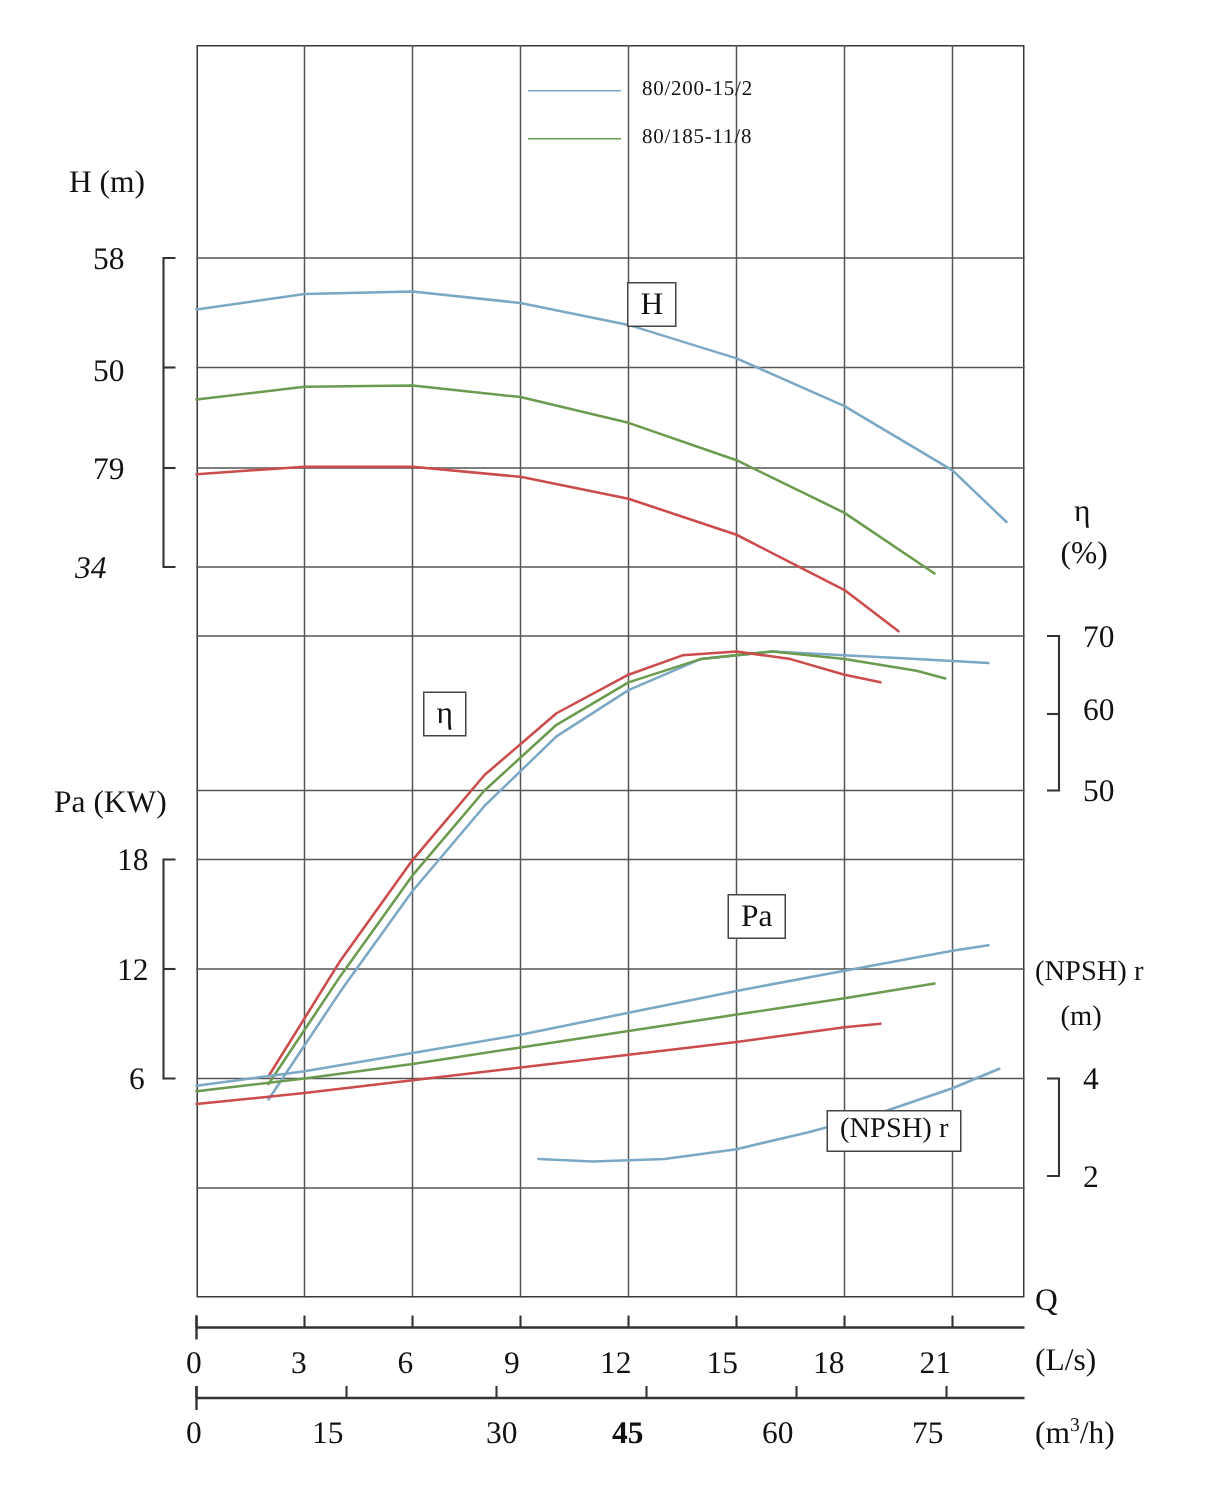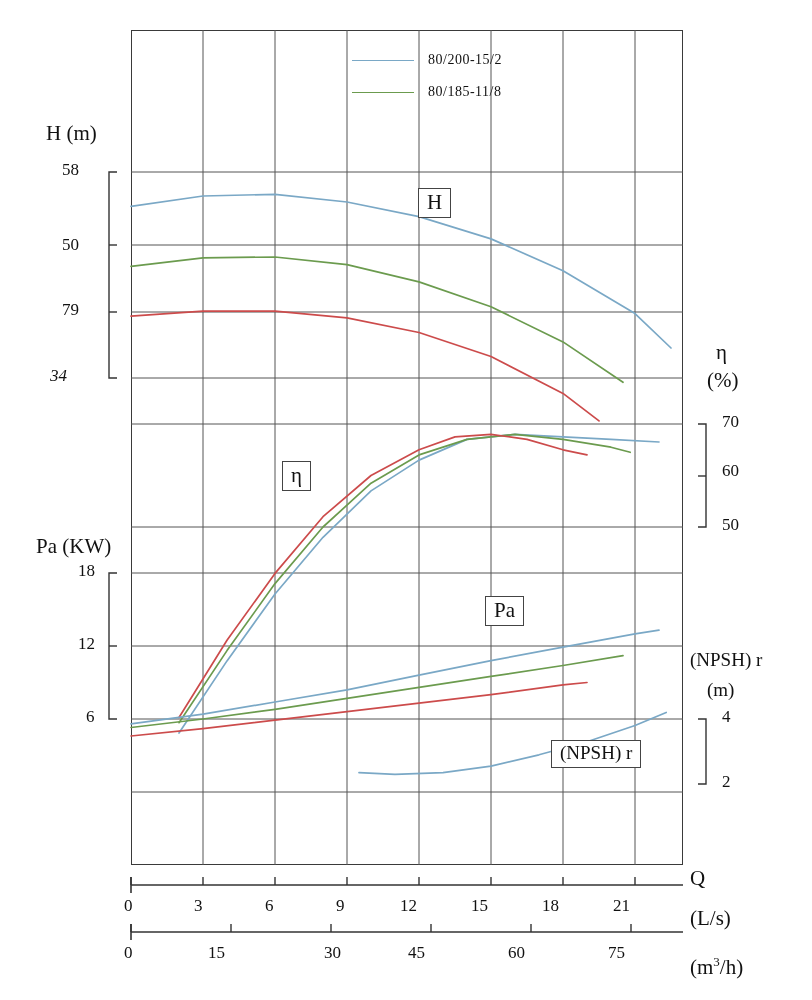--- a/index.html
+++ b/index.html
@@ -12,23 +12,23 @@
   }
   #root{position:relative;width:812px;height:1000px;}
   .plot-frame{
     position:absolute;
     left:131px;top:30px;
     width:552px;height:835px;
     border:1.5px solid #3a3a3a;
     box-sizing:border-box;
   }
   svg.layer{position:absolute;left:0;top:0;width:812px;height:1000px;pointer-events:none;}
-  .lbl{position:absolute;font-size:21px;line-height:1;white-space:nowrap;margin-top:12px;}
+  .lbl{position:absolute;font-size:21px;line-height:1;white-space:nowrap;}
   .lbl.small{font-size:19px;}
-  .axis-num{position:absolute;font-size:17px;text-align:center;}
+  .axis-num{position:absolute;font-size:21px;text-align:center;}
   .boxed{
     position:absolute;
     border:1.2px solid #444;
     padding:2px 8px 3px 8px;
     font-size:21px;
     background:#fff;
     line-height:1.1;
   }
   .legend{
     position:absolute;
@@ -156,17 +156,17 @@
   <div class="axis-num" style="left:265px;top:896px;">6</div>
   <div class="axis-num" style="left:336px;top:896px;">9</div>
   <div class="axis-num" style="left:400px;top:896px;">12</div>
   <div class="axis-num" style="left:471px;top:896px;">15</div>
   <div class="axis-num" style="left:542px;top:896px;">18</div>
   <div class="axis-num" style="left:613px;top:896px;">21</div>
 
   <div class="axis-num" style="left:124px;top:943px;">0</div>
   <div class="axis-num" style="left:208px;top:943px;">15</div>
   <div class="axis-num" style="left:308px;top:943px;margin-left:16px;">30</div>
-  <div class="axis-num" style="left:408px;top:943px;">45</div>
+  <div class="axis-num" style="left:408px;top:943px;font-weight:bold;">45</div>
   <div class="axis-num" style="left:508px;top:943px;">60</div>
   <div class="axis-num" style="left:608px;top:943px;">75</div>
 
 </div>
 
 </body></html>

